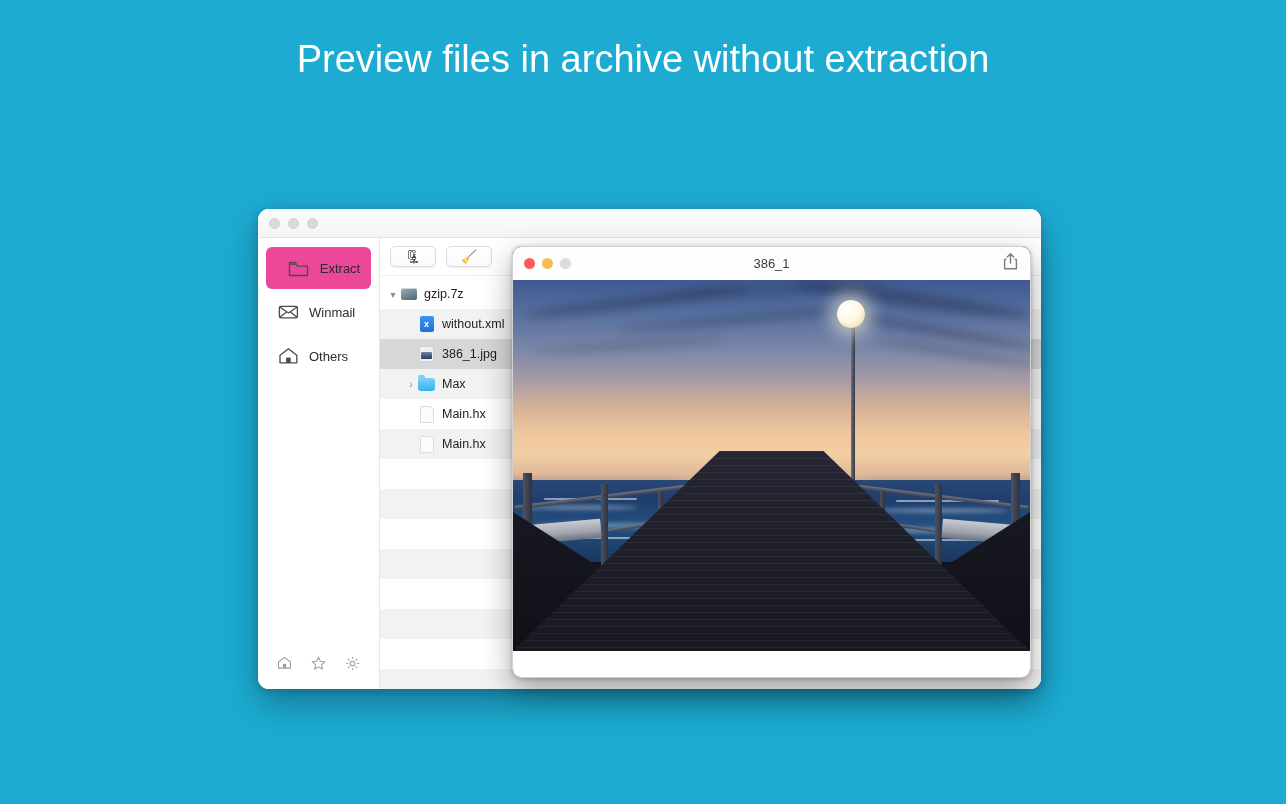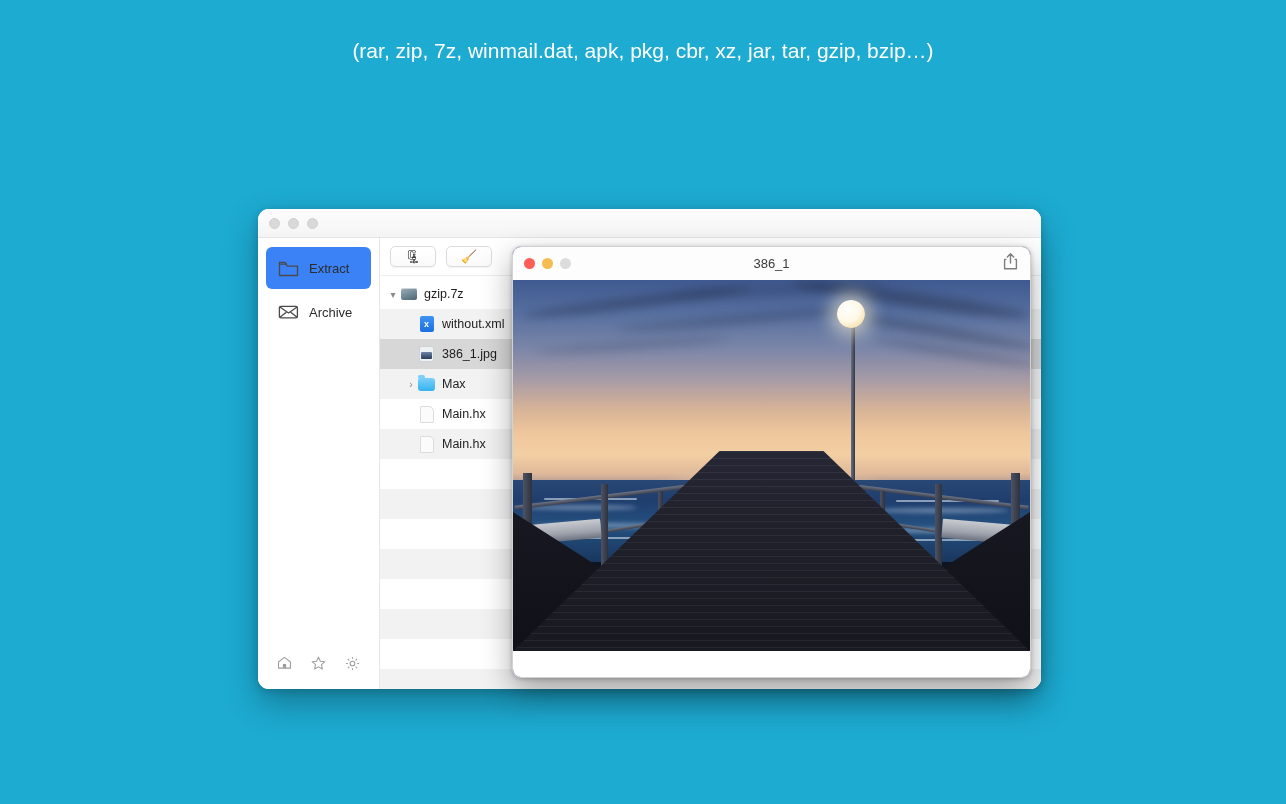--- a/index.html
+++ b/index.html
@@ -89,21 +89,21 @@
     display: flex;
     align-items: center;
     height: 42px;
     margin: 1px 8px;
     padding-left: 11px;
     border-radius: 6px;
     color: #2c2c2c;
     font-size: 13px;
     cursor: default;
   }
-  .side-item.active { background: #3b82f6; }
+  .side-item.active { background: #ec4899; justify-content: center; }
   .side-icon {
     width: 22px; height: 20px;
     margin-right: 10px;
     flex: 0 0 auto;
     display: flex; align-items: center; justify-content: center;
   }
   .side-icon svg { display: block; }
   .side-spacer { flex: 1; }
 
   .side-bottom {
@@ -350,21 +350,21 @@
   }
   .horizon-glow {
     position:absolute; left:28%; top:50%; width:44%; height:9%;
     background: radial-gradient(ellipse at center, rgba(255,221,170,0.72) 0%, rgba(255,221,170,0) 72%);
   }
 </style>
 </head>
 <body>
 
 <div class="hero">
-  <div class="hero-formats">(rar, zip, 7z, winmail.dat, apk, pkg, cbr, xz, jar, tar, gzip, bzip…)</div>
+  <div class="hero-subtitle">Preview files in archive without extraction</div>
 </div>
 
 <div class="app-window">
 
   <div class="titlebar">
     <div class="tl-dot"></div>
     <div class="tl-dot"></div>
     <div class="tl-dot"></div>
   </div>
 
@@ -383,23 +383,32 @@
       </div>
 
 
       <div class="side-item">
         <span class="side-icon">
           <svg width="21" height="16" viewBox="0 0 21 16" fill="none" stroke="#4a4a4a" stroke-width="1.3">
             <rect x="1.4" y="2.4" width="18" height="11.4" rx="1.4"></rect>
             <path d="M1.9 3l8.6 6 8.6-6M1.9 13.3l6.4-5.1M19.1 13.3l-6.4-5.1"></path>
           </svg>
         </span>
-        <span>Archive</span>
+        <span>Winmail</span>
       </div>
 
+      <div class="side-item">
+        <span class="side-icon">
+          <svg width="21" height="18" viewBox="0 0 21 18" fill="none" stroke="#4a4a4a" stroke-width="1.3">
+            <path d="M2 8.2 10.4 1.8l8.4 6.4v7.6H2z" stroke-linejoin="round"></path>
+            <rect x="8.1" y="10.6" width="4.6" height="5.2" fill="#4a4a4a" stroke="none"></rect>
+          </svg>
+        </span>
+        <span>Others</span>
+      </div>
 
       <div class="side-spacer"></div>
 
       <div class="side-bottom">
         <span class="b-icon">
           <svg width="15" height="14" viewBox="0 0 16 15" fill="none" stroke="#6a6a6a" stroke-width="1.1">
             <path d="M1.6 6.4 8 1.5l6.4 4.9v6.6H1.6z" stroke-linejoin="round"></path>
             <rect x="6.3" y="8.5" width="3.4" height="4.2" fill="#6a6a6a" stroke="none"></rect>
           </svg>
         </span>

